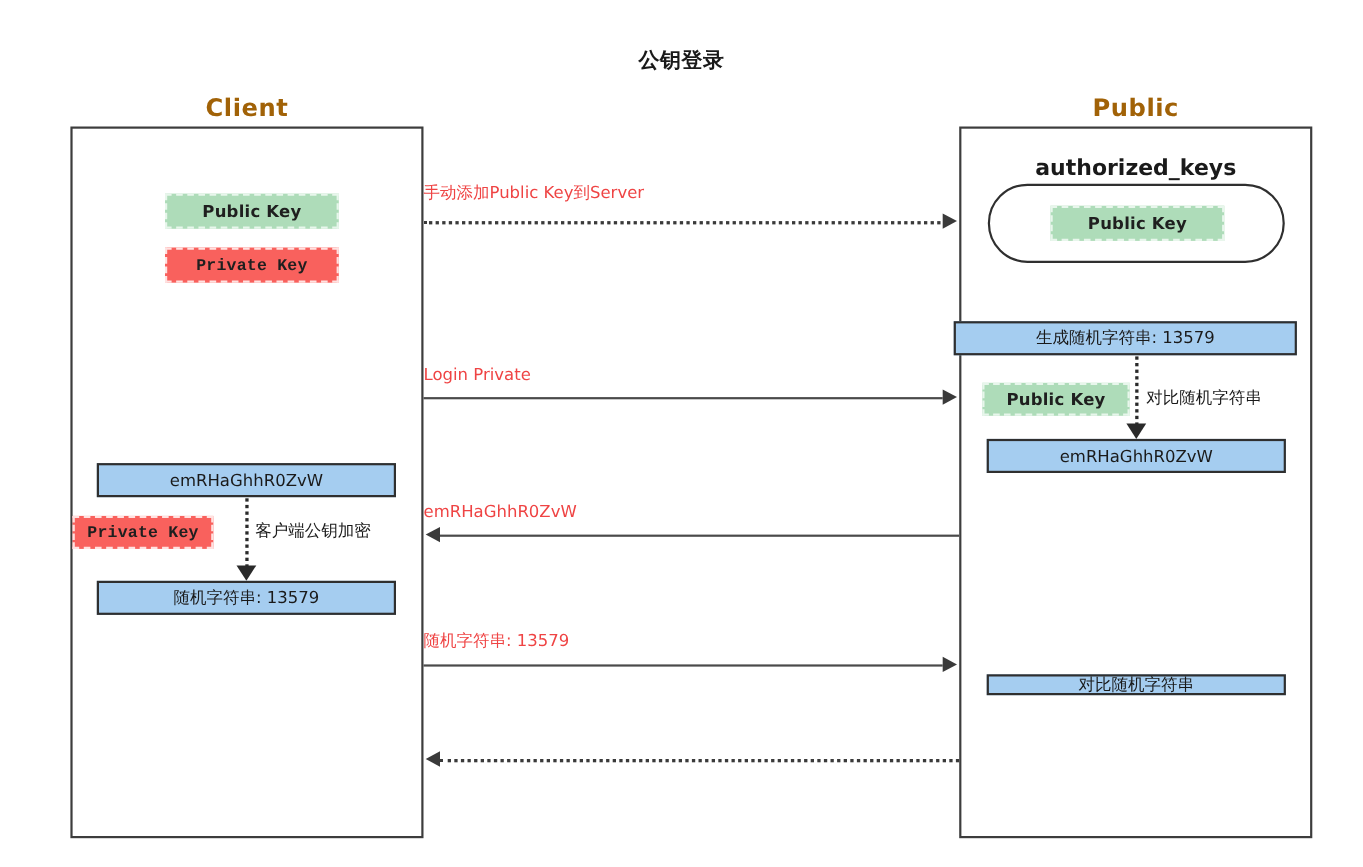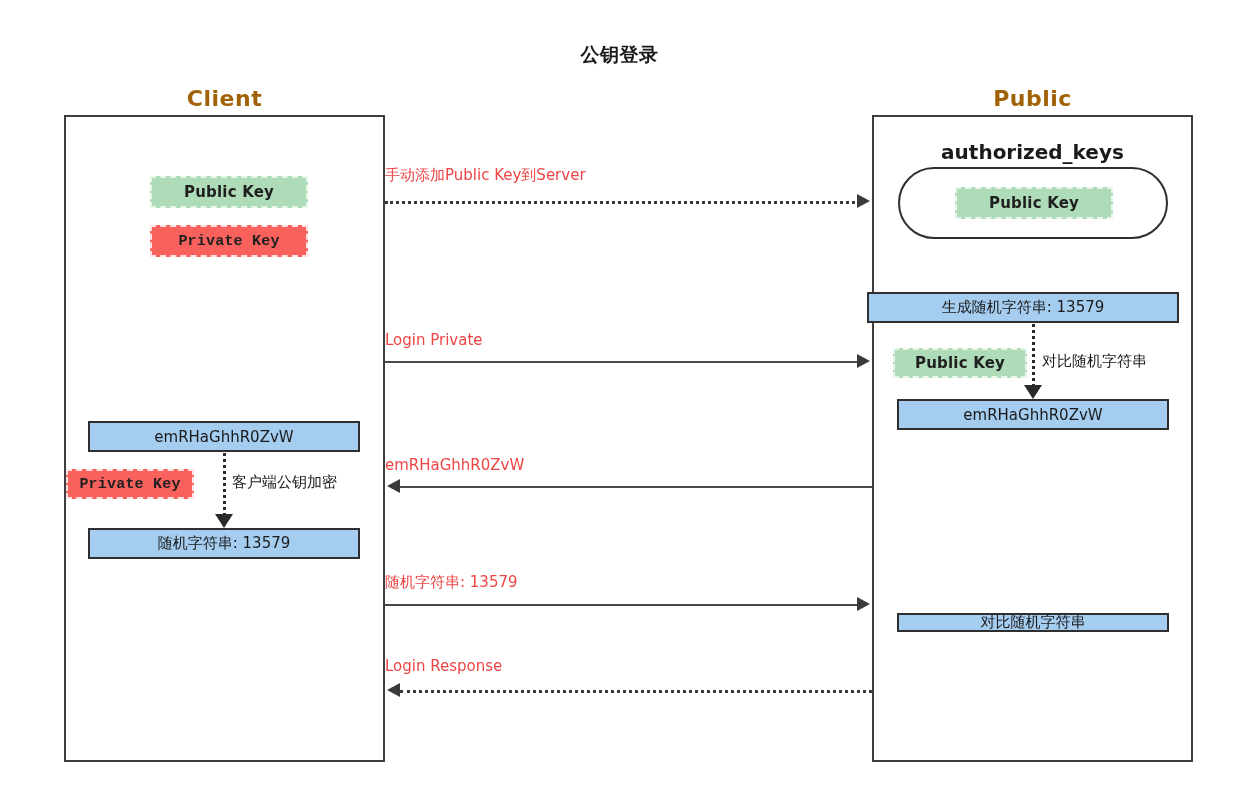--- a/index.html
+++ b/index.html
@@ -212,17 +212,16 @@
   <div class="arrowhead right" style="left:857px; top:354px;"></div>
 
   <div class="flow-label" style="left:385px; top:456px; width:487px;">emRHaGhhR0ZvW</div>
   <div class="hline" style="left:400px; top:486px; width:472px;"></div>
   <div class="arrowhead left" style="left:387px; top:479px;"></div>
 
   <div class="flow-label" style="left:385px; top:573px; width:487px;">随机字符串: 13579</div>
   <div class="hline" style="left:385px; top:604px; width:472px;"></div>
   <div class="arrowhead right" style="left:857px; top:597px;"></div>
 
-  <div class="flow-label" style="left:385px; top:657px; width:487px;">Login Response</div>
   <div class="hline dotted" style="left:400px; top:690px; width:472px;"></div>
   <div class="arrowhead left" style="left:387px; top:683px;"></div>
 
 </div>
 
 </body></html>

